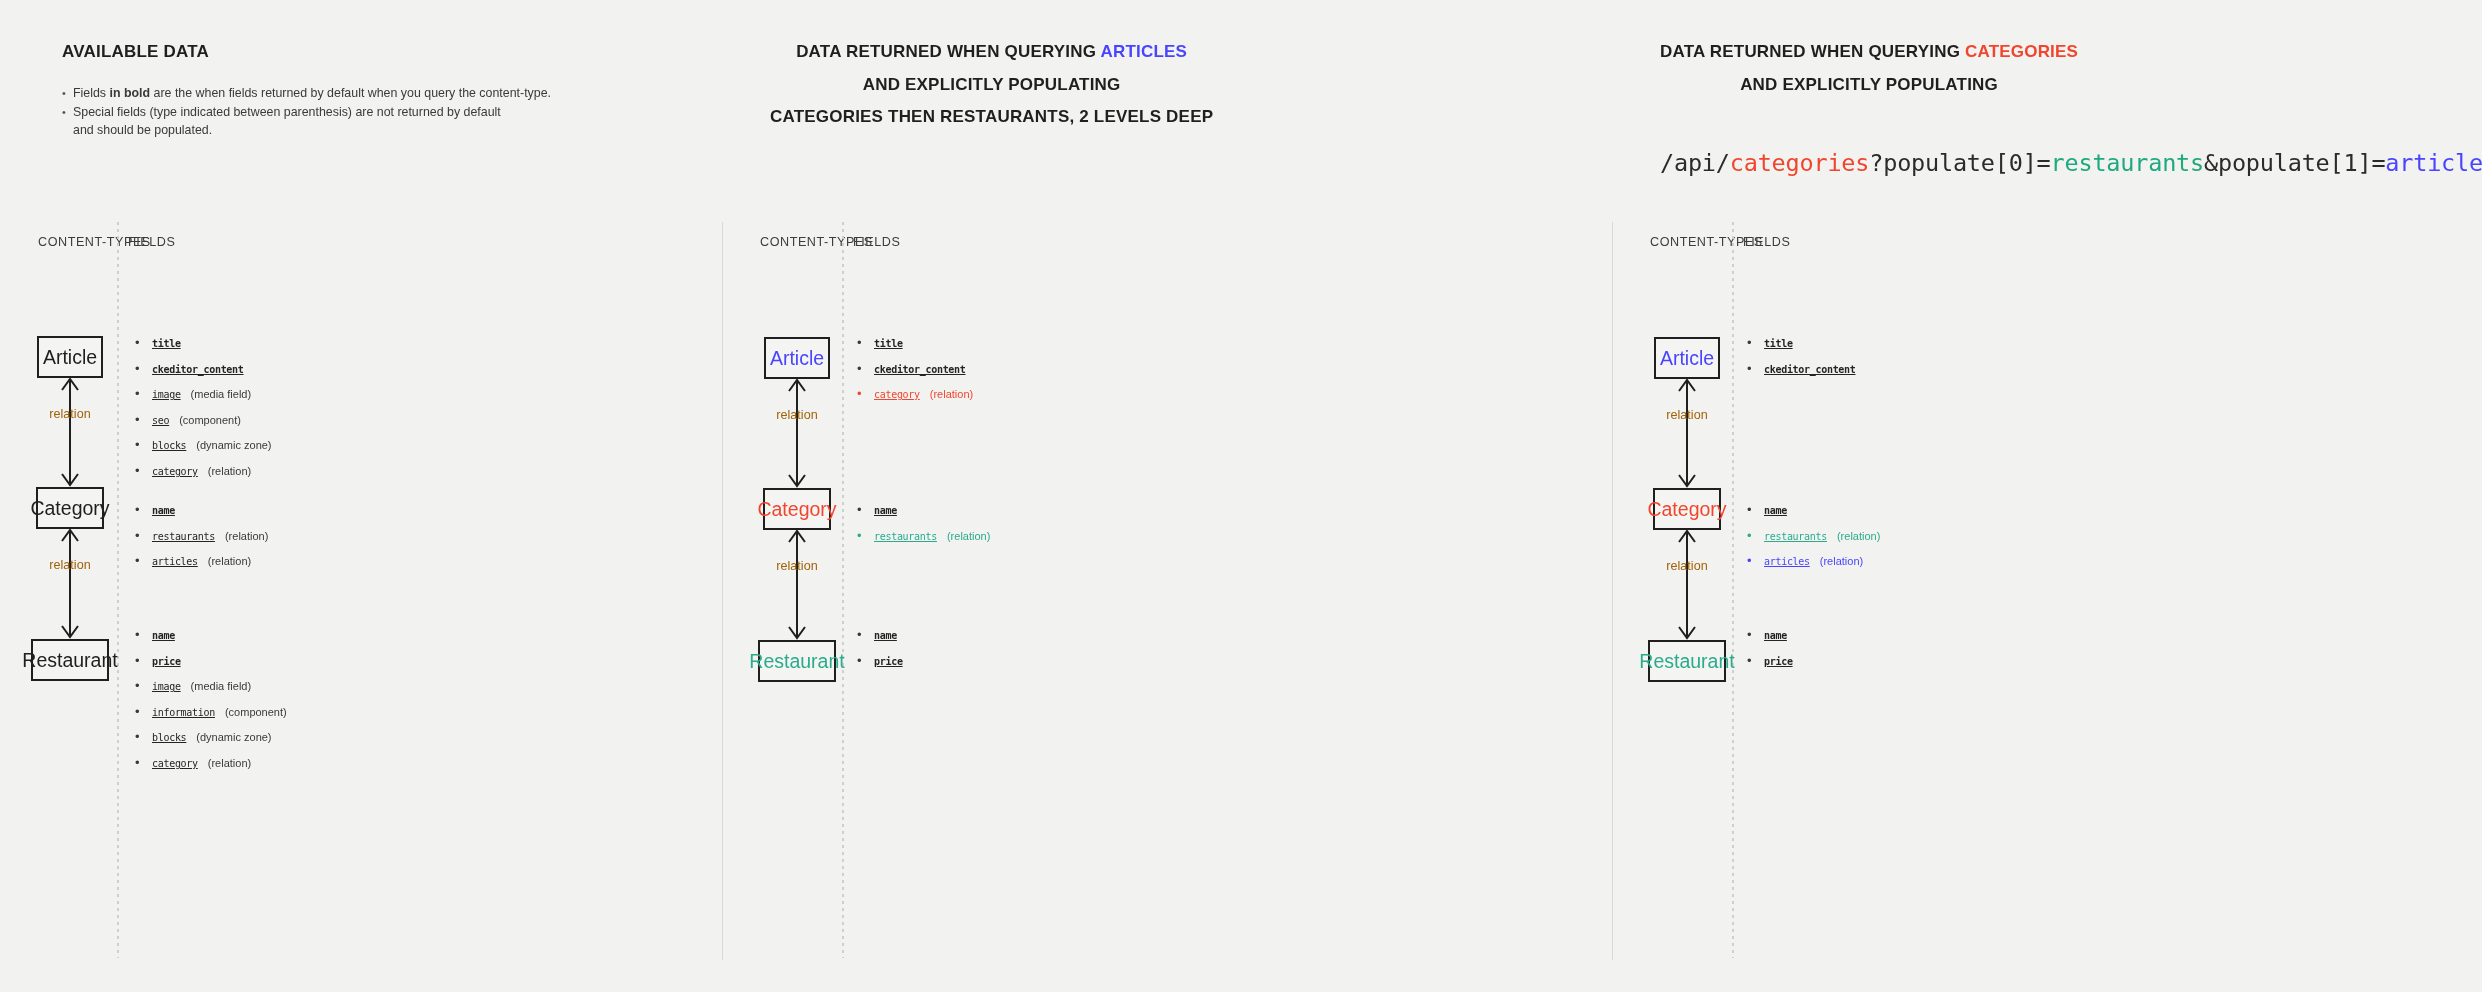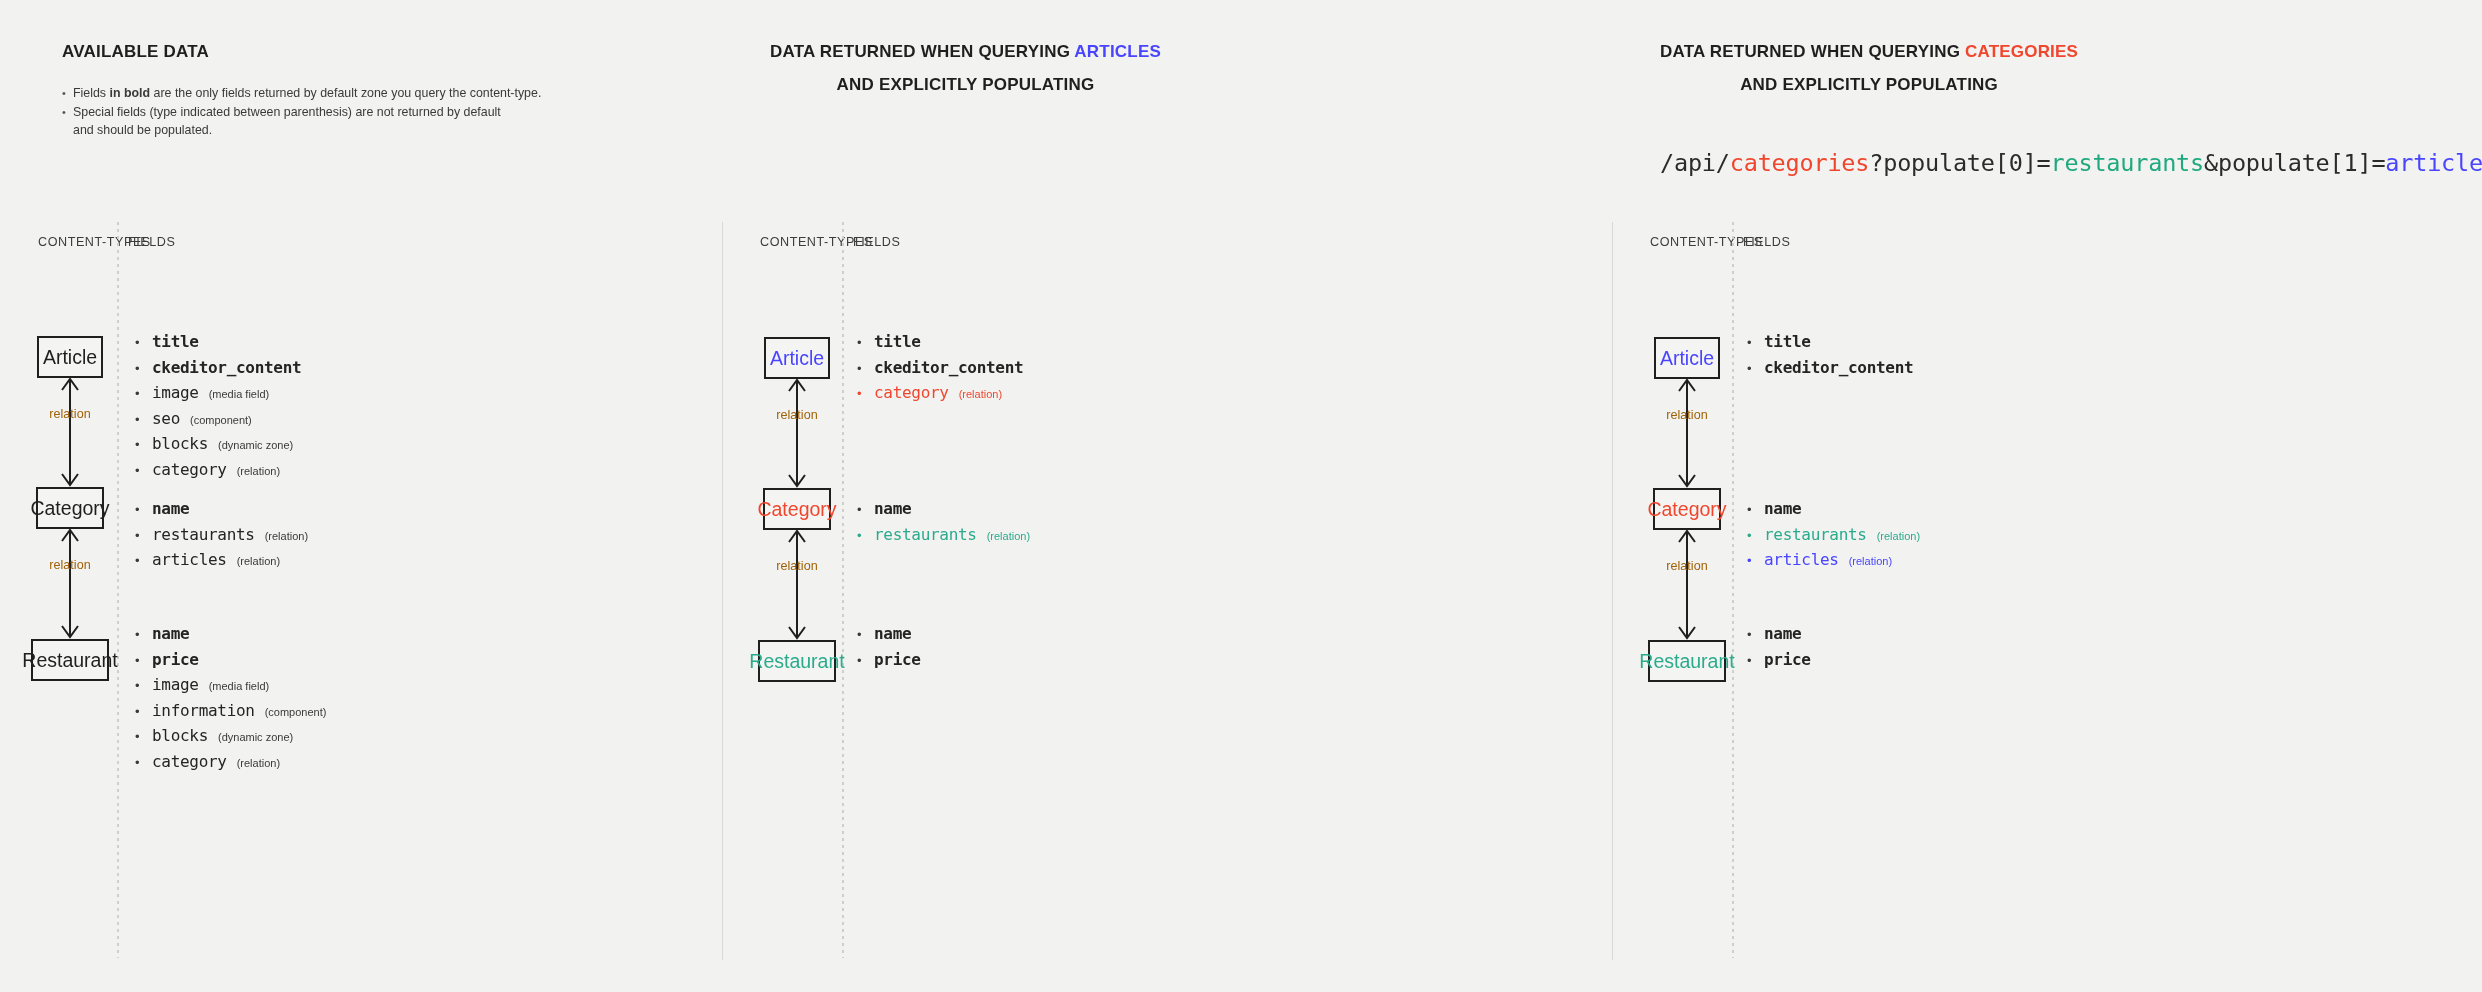--- a/index.html
+++ b/index.html
@@ -154,23 +154,24 @@
   }
   .field-row .bullet {
     width: 17px;
     flex: 0 0 17px;
     font-size: 13px;
     color: #3a3a3a;
     line-height: 25.6px;
   }
   .field-row .fname {
     font-family: "DejaVu Sans Mono", monospace;
-    font-size: 16px;
+    font-size: 10px;
     color: #242424;
     letter-spacing: -0.3px;
+    text-decoration: underline;
   }
   .field-row.bold .fname { font-weight: bold; }
   .field-row .ftype {
     font-family: "Liberation Sans", sans-serif;
     font-size: 11px;
     color: #3a3a3a;
     margin-left: 10px;
   }
 
   .field-row.c-red  .bullet, .field-row.c-red  .fname, .field-row.c-red  .ftype { color: #f1462e; }
@@ -183,21 +184,21 @@
 <body>
 
 <div class="board">
     <div class="panel panel-1" style="width: 722px;">
       <div class="heading" style="left: 62px;">
         <div>AVAILABLE DATA</div>
       </div>
       <div class="subnotes" style="left: 62px;">
         <div class="row">
           <span class="dot">•</span>
-          <span class="txt"><span>Fields </span><b>in bold</b><span> are the only fields returned by default zone you query the content-type.</span></span>
+          <span class="txt"><span>Fields </span><b>in bold</b><span> are the when fields returned by default when you query the content-type.</span></span>
         </div>
         <div class="row">
           <span class="dot">•</span>
           <span class="txt">Special fields (type indicated between parenthesis) are not returned by default</span>
         </div>
         <div class="cont">and should be populated.</div>
       </div>
       <div class="col-label" style="left: 38px;">CONTENT-TYPES</div>
       <div class="col-label" style="left: 128px;">FIELDS</div>
       <div class="dotted-div" style="left: 117px;"></div>
@@ -289,20 +290,21 @@
           <span class="fname">category</span>
           <span class="ftype">(relation)</span>
         </div>
       </div>
     </div>
     <div class="panel panel-2" style="width: 890px;">
       <div class="panel-sep left"></div>
       <div class="heading" style="left: 48px;">
         <div><span>DATA RETURNED WHEN QUERYING </span><span class="hl-articles">ARTICLES</span></div>
         <div>AND EXPLICITLY POPULATING</div>
+        <div>CATEGORIES THEN RESTAURANTS, 2 LEVELS DEEP</div>
       </div>
       <div class="col-label" style="left: 38px;">CONTENT-TYPES</div>
       <div class="col-label" style="left: 131px;">FIELDS</div>
       <div class="dotted-div" style="left: 120px;"></div>
       <svg class="arrows" width="890" height="992">
         <line x1="75" y1="381" x2="75" y2="486" stroke="#1f1f1f" stroke-width="2"></line>
         <path d="M 67 391 L 75 380 L 83 391" fill="none" stroke="#1f1f1f" stroke-width="2"></path>
         <path d="M 67 475 L 75 486 L 83 475" fill="none" stroke="#1f1f1f" stroke-width="2"></path>
         <line x1="75" y1="532" x2="75" y2="638" stroke="#1f1f1f" stroke-width="2"></line>
         <path d="M 67 542 L 75 531 L 83 542" fill="none" stroke="#1f1f1f" stroke-width="2"></path>

